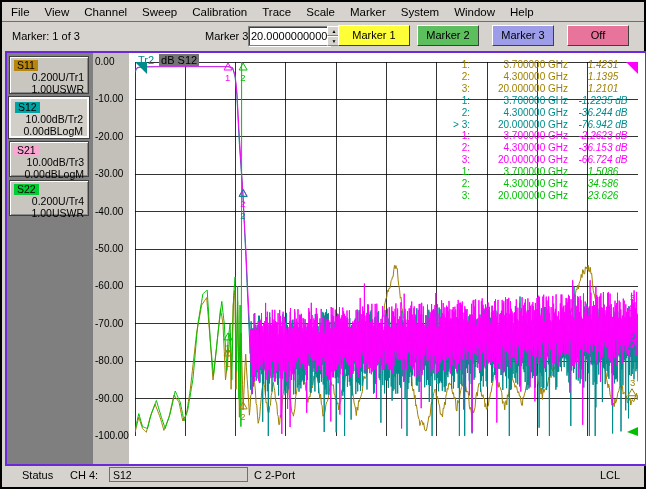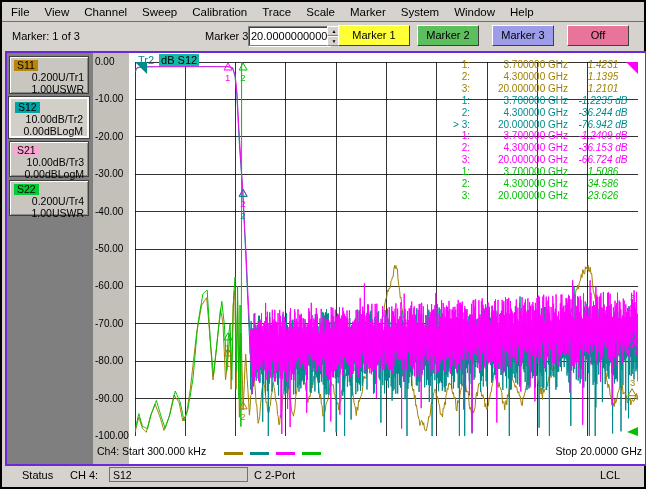--- a/index.html
+++ b/index.html
@@ -33,21 +33,21 @@
           font-size:10.5px;padding:2px 4px;box-sizing:border-box;}
   .tr-box.selected{border:2px solid #fafafa;box-shadow:0 0 0 1px #404040;background:#D2CFC9;}
   .tr-chip-s{display:inline-block;padding:0 3px;line-height:11px;}
   .box-row{display:flex;justify-content:flex-end;line-height:12px;}
   .ylabels{position:absolute;left:86px;top:0;bottom:0;width:41px;background:#C3C0BA;}
   .ylabels span{position:absolute;left:2px;font-size:10px;}
   .plot{position:absolute;left:122px;top:0;right:0;bottom:0;background:#fff;}
   .plot svg{position:absolute;left:6px;top:9px;}
   .tr-title{position:absolute;left:9px;top:1px;font-size:11px;white-space:nowrap;}
   .tr2{color:#008B8B;}
-  .tr-chip{background:#14b8a6;color:#000;margin-left:5px;padding:0 2px;}
+  .tr-chip{background:#737373;color:#000;margin-left:5px;padding:0 2px;}
   .readout{position:absolute;right:7px;top:6px;font-size:10px;line-height:11.9px;}
   .ro-row{display:flex;white-space:nowrap;}
   .ro-n{width:30px;text-align:right;}
   .ro-f{width:98px;text-align:right;}
   .ro-v{width:70px;text-align:center;font-style:italic;}
   .xannot{position:absolute;left:-32px;right:3px;top:391px;height:14px;display:flex;
           align-items:center;font-size:10.5px;white-space:nowrap;}
   .dash{display:inline-block;width:19px;height:3px;margin-right:7px;}
   .dash:first-of-type{margin-left:18px;}
   .spacer{flex:1;}
@@ -224,21 +224,21 @@
             <span class="ro-v">-36.244 dB</span>
           </div>
           <div class="ro-row" style="color: rgb(0, 139, 139);">
             <span class="ro-n">&gt; 3:</span>
             <span class="ro-f">20.000000 GHz</span>
             <span class="ro-v">-76.942 dB</span>
           </div>
           <div class="ro-row" style="color: rgb(255, 0, 255);">
             <span class="ro-n">1:</span>
             <span class="ro-f">3.700000 GHz</span>
-            <span class="ro-v">-1.2409 dB</span>
+            <span class="ro-v">-2.2623 dB</span>
           </div>
           <div class="ro-row" style="color: rgb(255, 0, 255);">
             <span class="ro-n">2:</span>
             <span class="ro-f">4.300000 GHz</span>
             <span class="ro-v">-36.153 dB</span>
           </div>
           <div class="ro-row" style="color: rgb(255, 0, 255);">
             <span class="ro-n">3:</span>
             <span class="ro-f">20.000000 GHz</span>
             <span class="ro-v">-66.724 dB</span>
@@ -252,26 +252,20 @@
             <span class="ro-n">2:</span>
             <span class="ro-f">4.300000 GHz</span>
             <span class="ro-v">34.586</span>
           </div>
           <div class="ro-row" style="color: rgb(0, 192, 0);">
             <span class="ro-n">3:</span>
             <span class="ro-f">20.000000 GHz</span>
             <span class="ro-v">23.626</span>
           </div>
         </div>
-      <div class="xannot">
-        <span>Ch4: Start  300.000 kHz</span>
-        <span id="legend-dashes"><span class="dash" style="background: rgb(160, 128, 0);"></span><span class="dash" style="background: rgb(0, 139, 139);"></span><span class="dash" style="background: rgb(255, 0, 255);"></span><span class="dash" style="background: rgb(0, 192, 0);"></span></span>
-        <span class="spacer"></span>
-        <span>Stop  20.0000 GHz</span>
-      </div>
     </div>
   </div>
 
   <div class="statusbar">
     <span class="sb-status">Status</span>
     <span class="sb-ch">CH 4:</span>
     <span class="sb-meas">S12</span>
     <span class="sb-cal">C 2-Port</span>
     <span class="sb-lcl">LCL</span>
   </div>

